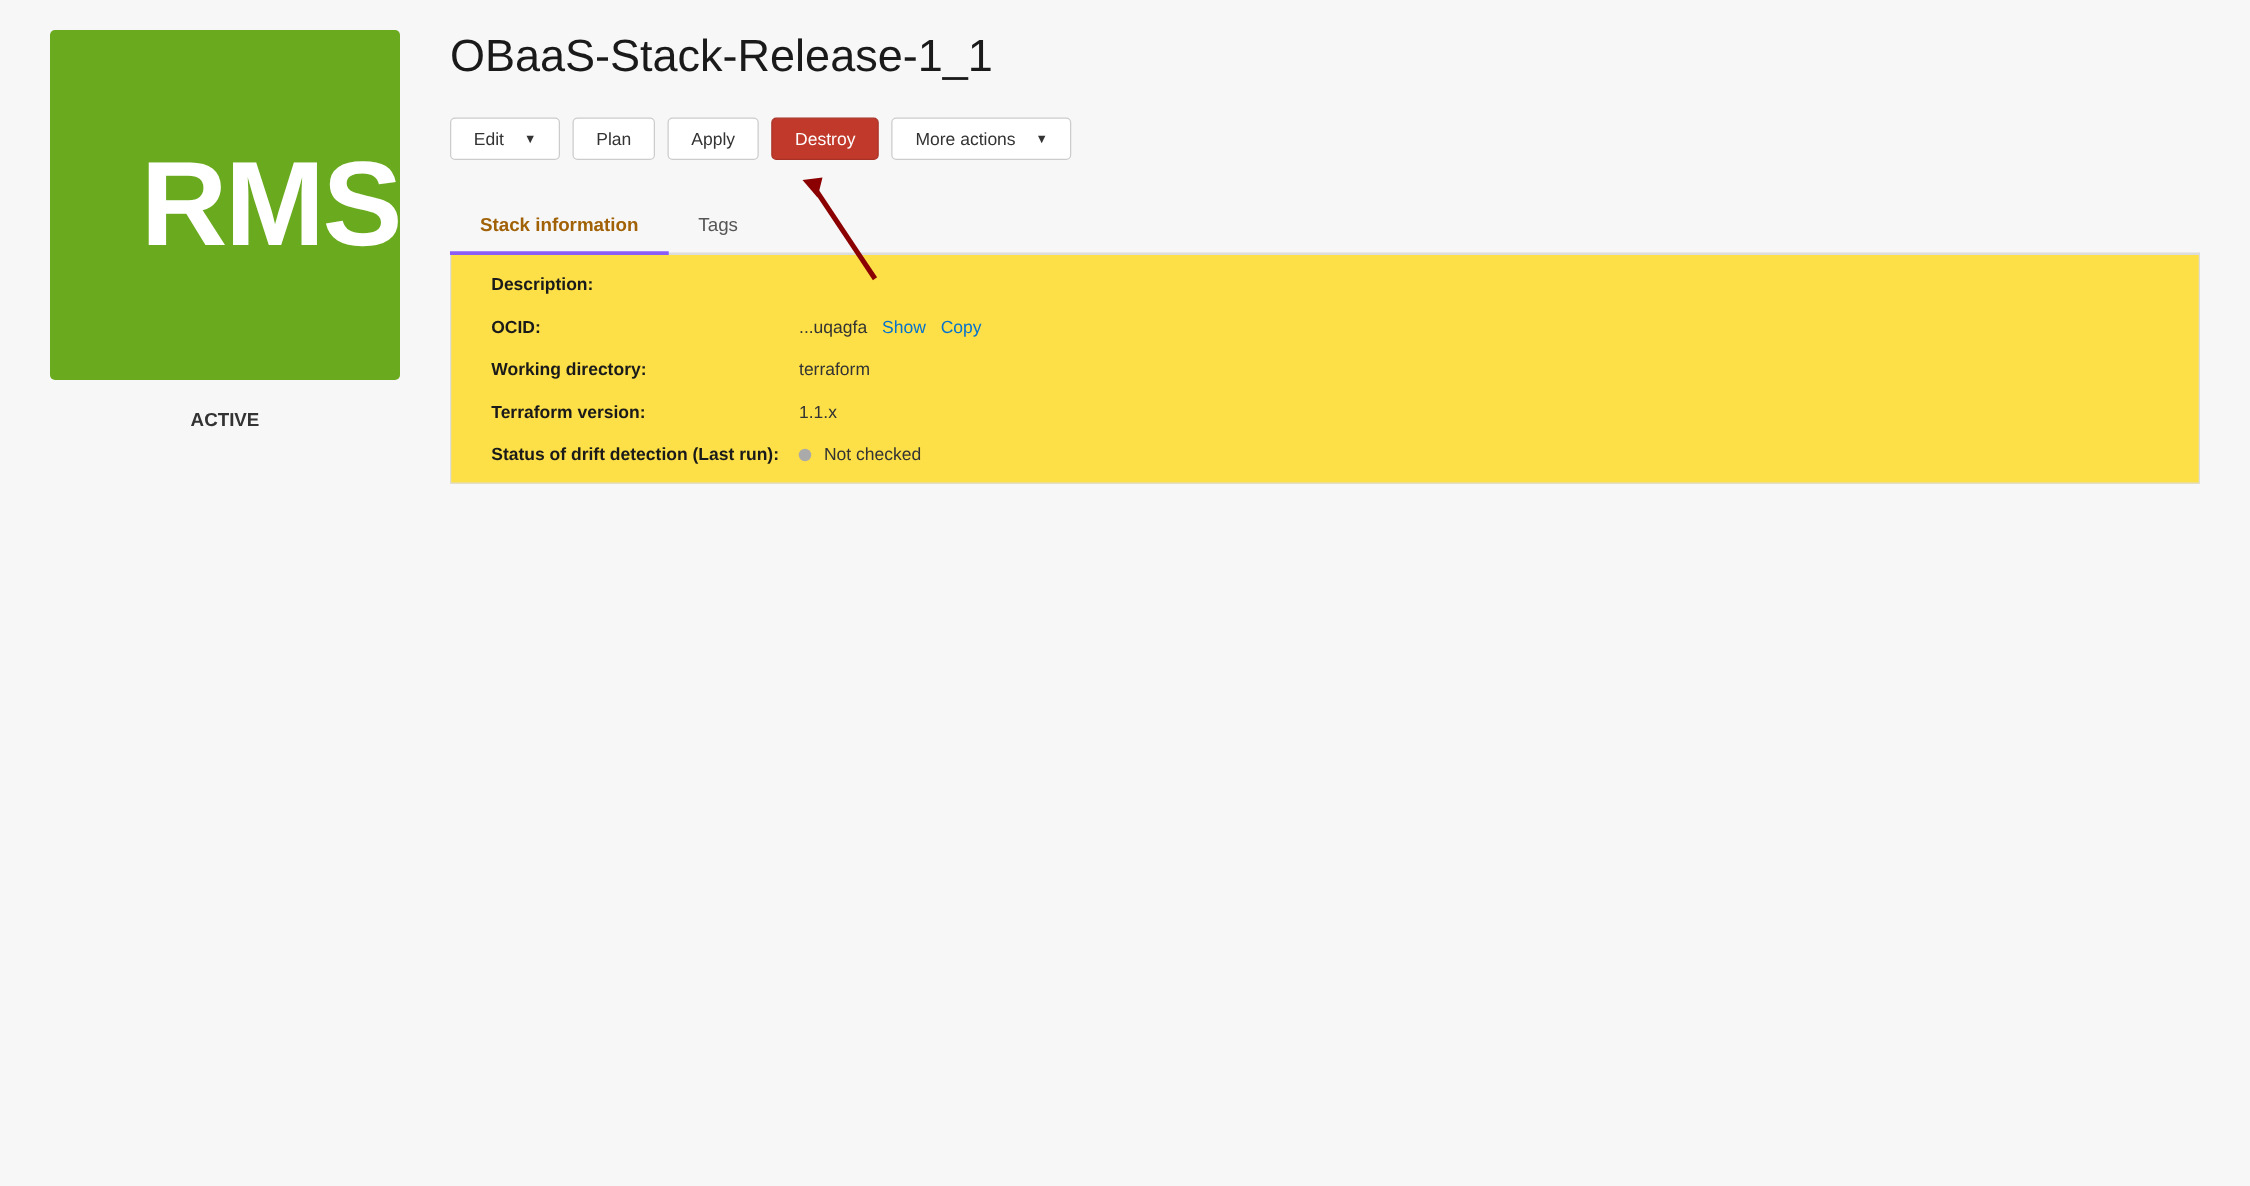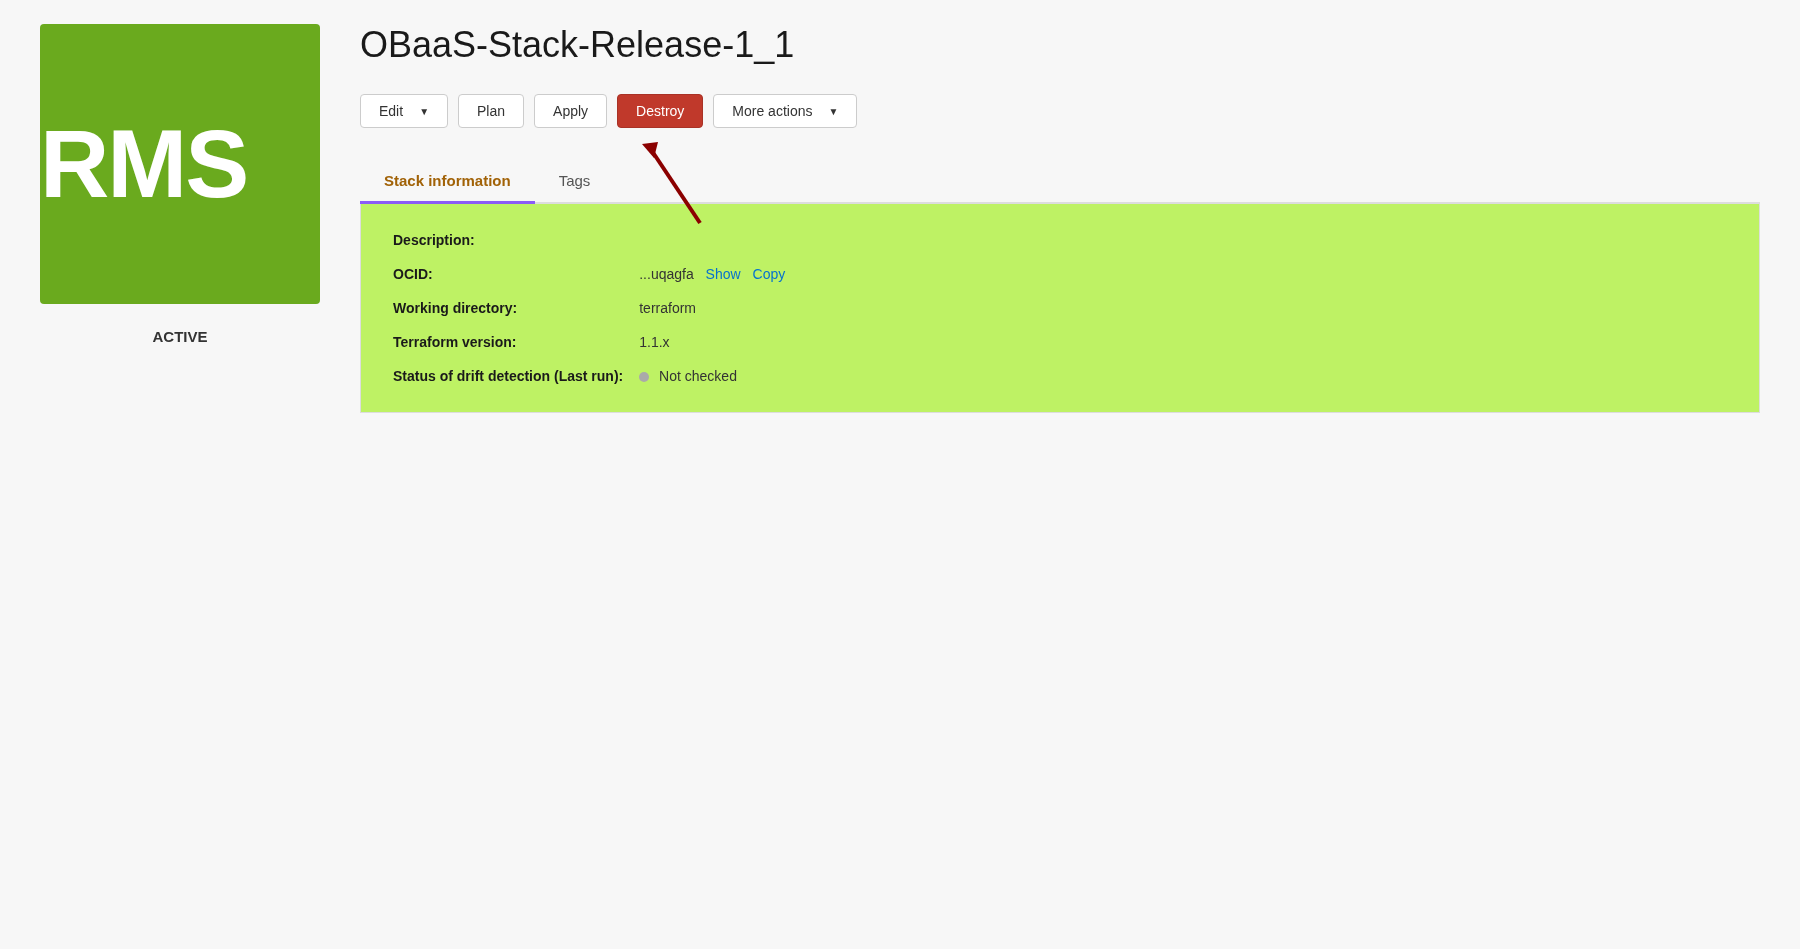--- a/index.html
+++ b/index.html
@@ -39,21 +39,21 @@
       flex-direction: column;
       align-items: center;
       flex-shrink: 0;
     }
     .rms-logo {
       width: 280px;
       height: 280px;
       background: #6aaa1e;
       display: flex;
       align-items: center;
-      justify-content: flex-start;
+      justify-content: flex-end;
       border-radius: 4px;
     }
     .rms-logo-text {
       color: white;
       font-size: 96px;
       font-weight: 900;
       letter-spacing: -2px;
       line-height: 1;
     }
     .status-label {
@@ -126,24 +126,24 @@
       color: #555;
       border-bottom: 3px solid transparent;
       margin-bottom: -2px;
     }
     .tab.active {
       font-weight: 700;
       color: #a16207;
       border-bottom: 3px solid #8b5cf6;
     }
     .tab-content {
-      background: #bef264;
+      background: #fde047;
       border: 1px solid #ddd;
       border-top: none;
-      padding: 28px 32px;
+      padding: 15px 32px;
     }
     .info-table {
       display: grid;
       grid-template-columns: auto 1fr;
       gap: 18px 16px;
       align-items: baseline;
     }
     .info-label {
       font-weight: 700;
       color: #1a1a1a;

